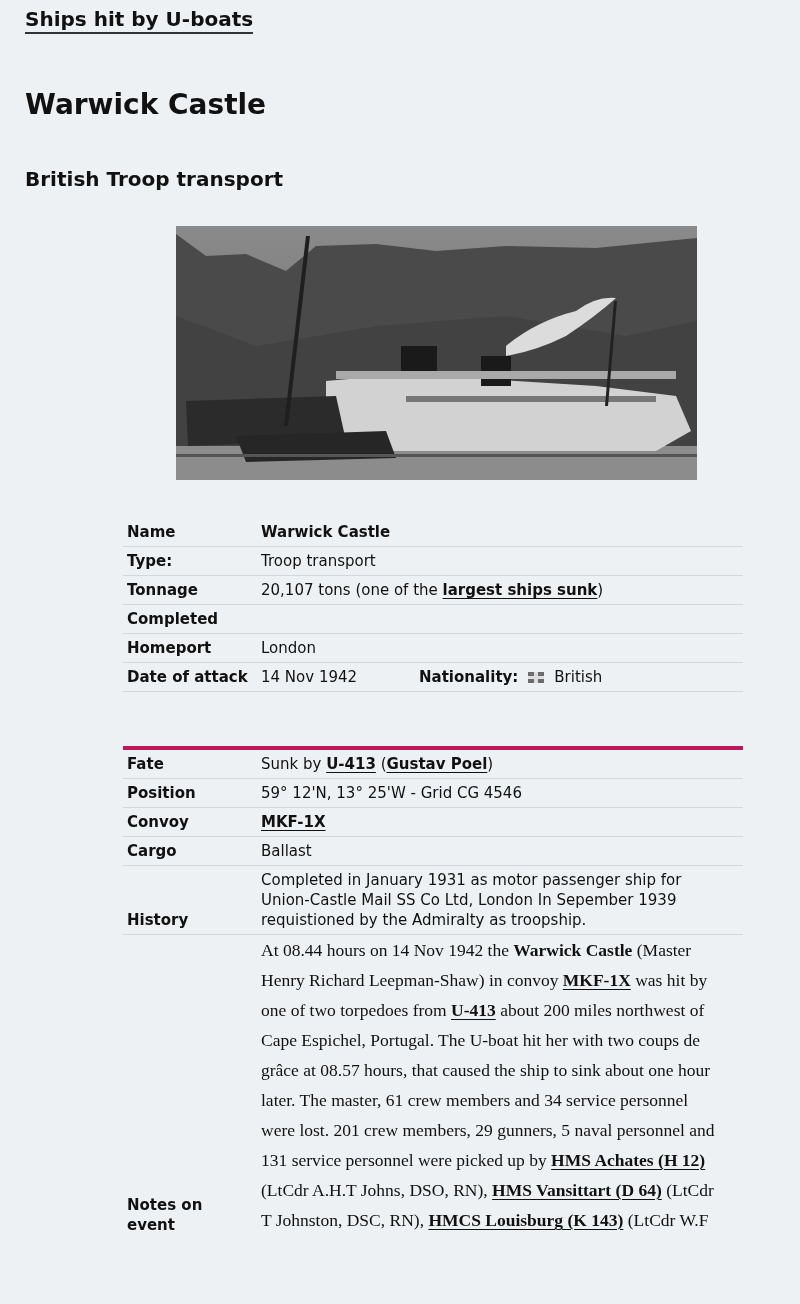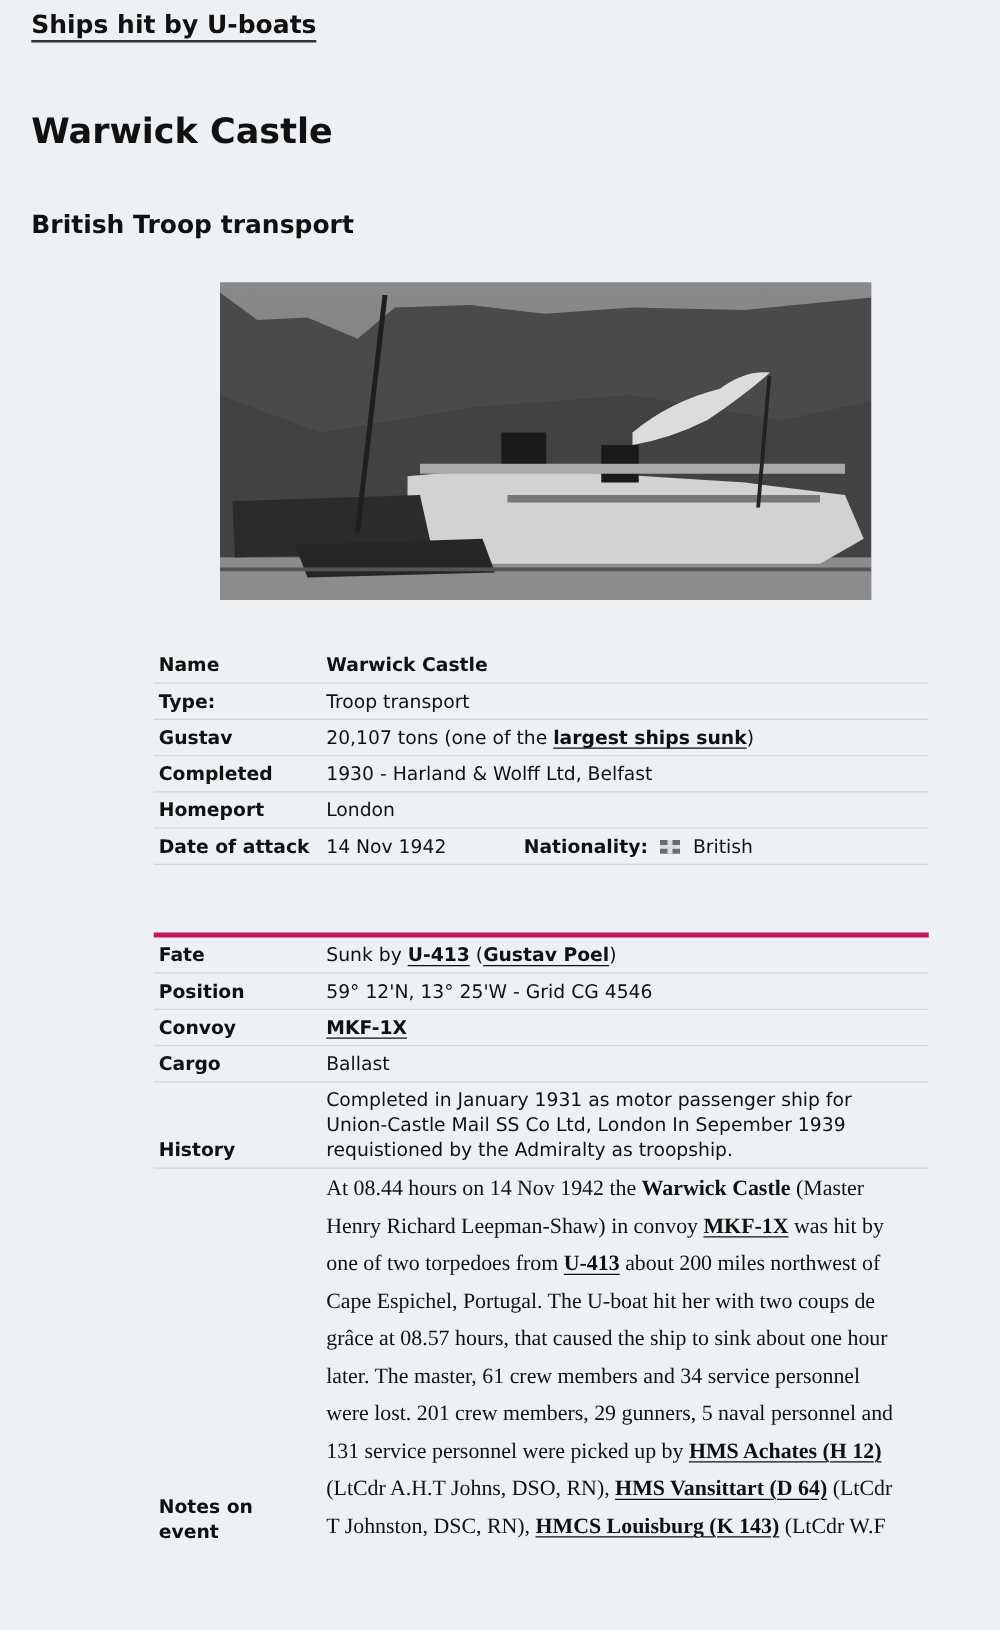--- a/index.html
+++ b/index.html
@@ -86,26 +86,25 @@
 <div class="table" style="top:518px;">
   <div class="row">
     <div class="lbl">Name</div>
     <div class="val"><b>Warwick Castle</b></div>
   </div>
   <div class="row">
     <div class="lbl">Type:</div>
     <div class="val">Troop transport</div>
   </div>
   <div class="row">
-    <div class="lbl">Gustav</div>
+    <div class="lbl">Tonnage</div>
     <div class="val"><span>20,107 tons (one of the </span><b class="link">largest ships sunk</b><span>)</span></div>
   </div>
   <div class="row">
     <div class="lbl">Completed</div>
-    <div class="val">1930 - Harland &amp; Wolff Ltd, Belfast</div>
   </div>
   <div class="row">
     <div class="lbl">Homeport</div>
     <div class="val">London</div>
   </div>
   <div class="row">
     <div class="lbl">Date of attack</div>
     <div class="val">
       <span style="display:inline-block;width:158px;">14 Nov 1942</span><b>Nationality:</b><span class="flag"></span><span>British</span>
     </div>

